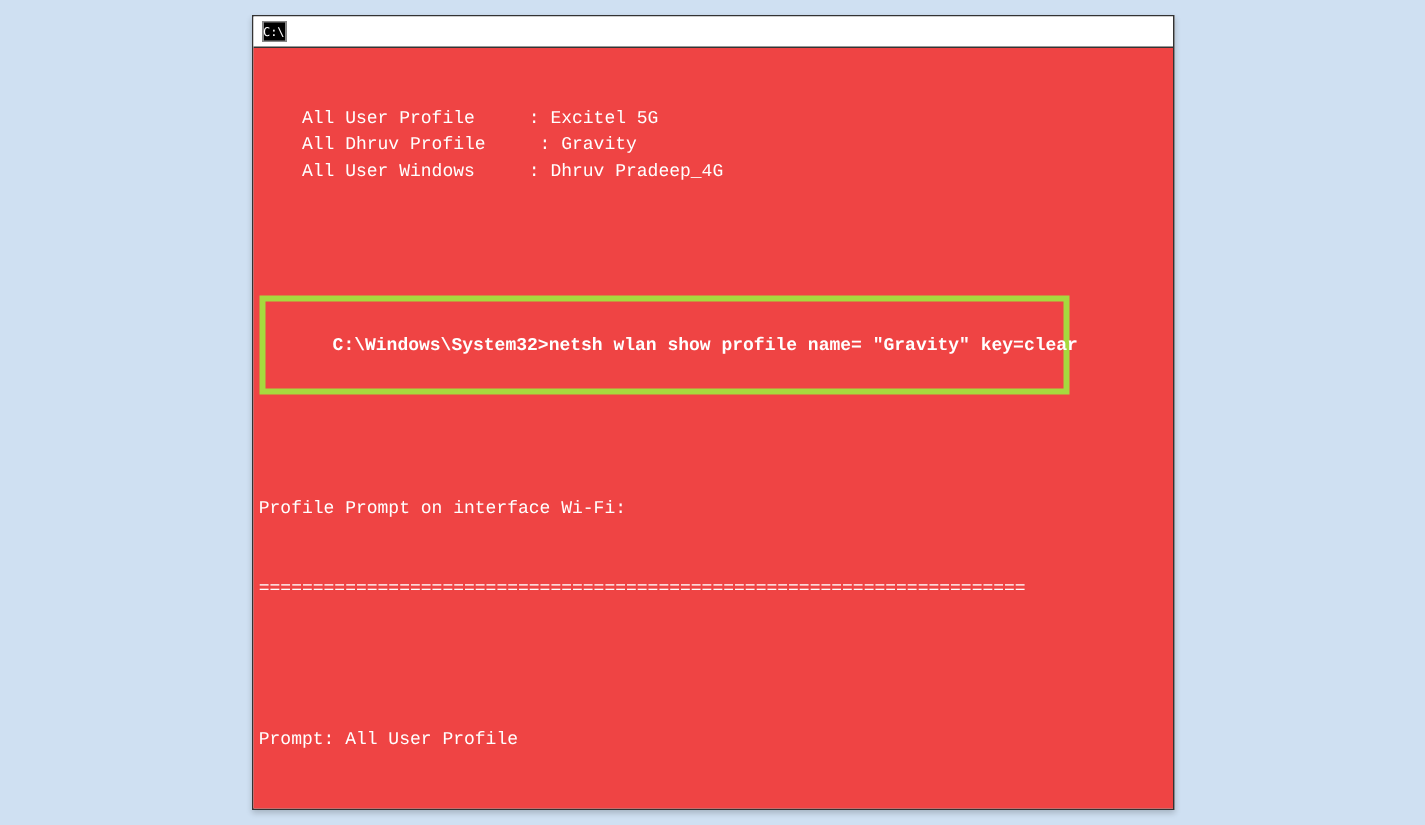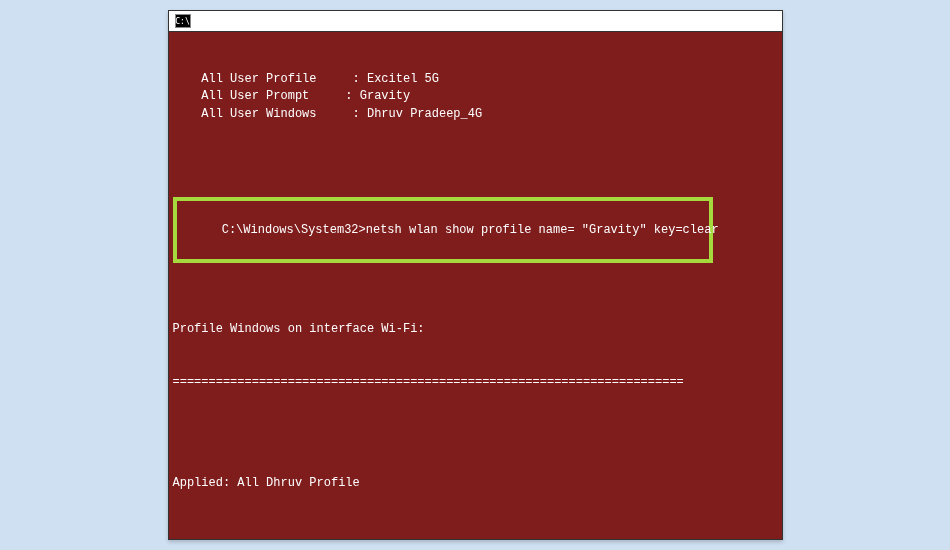--- a/index.html
+++ b/index.html
@@ -40,56 +40,57 @@
       color: #fff;
       font-size: 8px;
       display: flex;
       align-items: center;
       justify-content: center;
       font-family: monospace;
       border: 1px solid #888;
     }
     .terminal {
       flex: 1;
-      background: #7f1d1d;
+      background: #ef4444;
       color: #fff;
       font-size: 12px;
       line-height: 1.45;
       padding: 4px 14px 4px 0;
       overflow: hidden;
       white-space: pre;
     }
     .line { white-space: pre; padding: 0 4px; }
     .highlight-wrap {
-      margin: 8px 4px 6px 4px;
+      margin: 8px 4px 16px 4px;
       border: 4px solid #a6d93e;
       padding: 3px 2px;
       width: 540px;
+      font-weight: bold;
     }
     .highlight-wrap .hl-line { white-space: pre; }
     .spacer { height: 14px; }
   </style>
 </head>
 <body>
 
 <div class="window">
   <div class="title-bar">
     <span class="title-icon">C:\</span>
   </div>
   <div class="terminal">
-    <div id="profile-list"><div class="line">    All User Profile     : Excitel 5G</div><div class="line">    All User Prompt     : Gravity</div><div class="line">    All User Windows     : Dhruv Pradeep_4G</div><div class="spacer"></div></div>
+    <div id="profile-list"><div class="line">    All User Profile     : Excitel 5G</div><div class="line">    All Dhruv Profile     : Gravity</div><div class="line">    All User Windows     : Dhruv Pradeep_4G</div><div class="spacer"></div></div>
 
     <div class="highlight-wrap">
       <span class="hl-line"><span>C:\Windows\System32&gt;</span><span>netsh wlan show profile name= "Gravity" key=clear</span></span>
     </div>
 
-    <div class="line">Profile Windows on interface Wi-Fi:</div>
+    <div class="line">Profile Prompt on interface Wi-Fi:</div>
     <div class="line">=======================================================================</div>
     <div class="spacer"></div>
-    <div class="line">Applied: All Dhruv Profile</div>
+    <div class="line">Prompt: All User Profile</div>
     <div class="spacer"></div>
     
     
     
     
     
     
     
   </div>
 </div>

